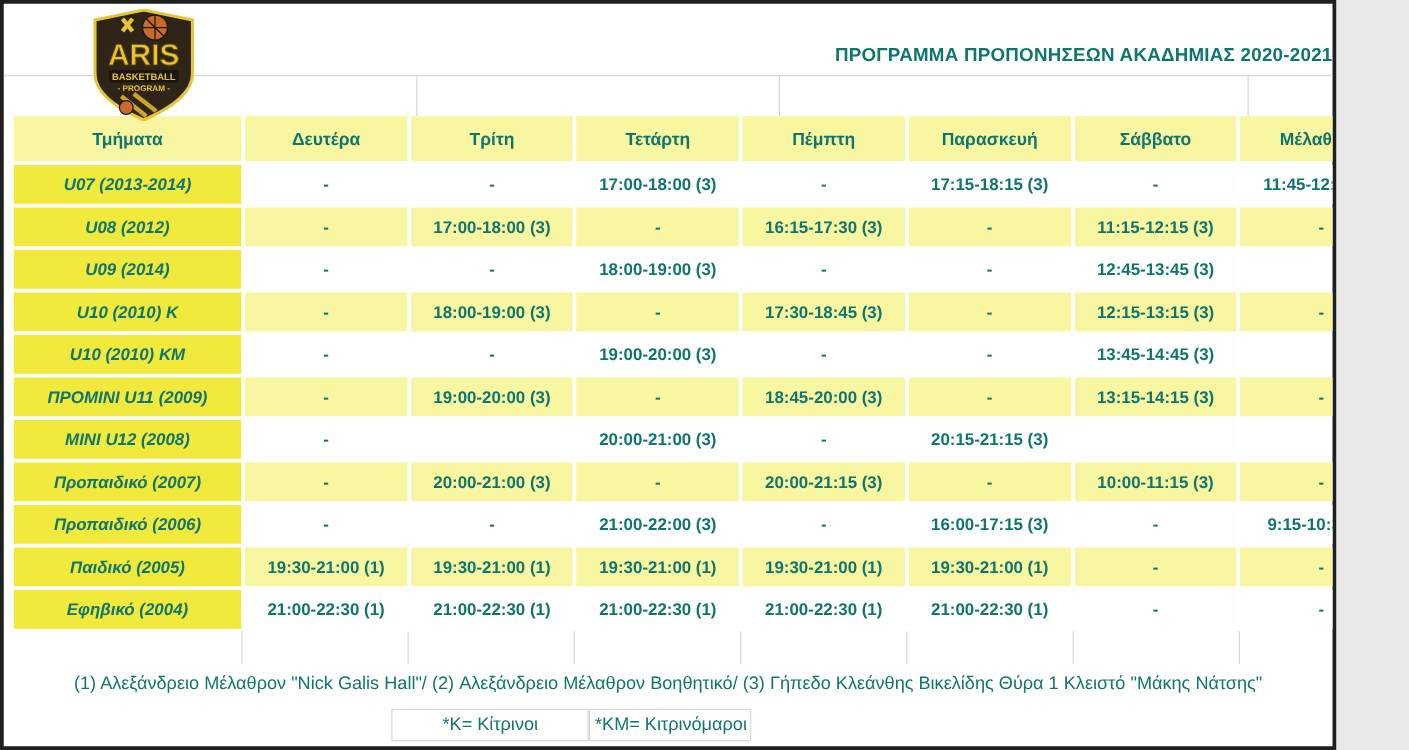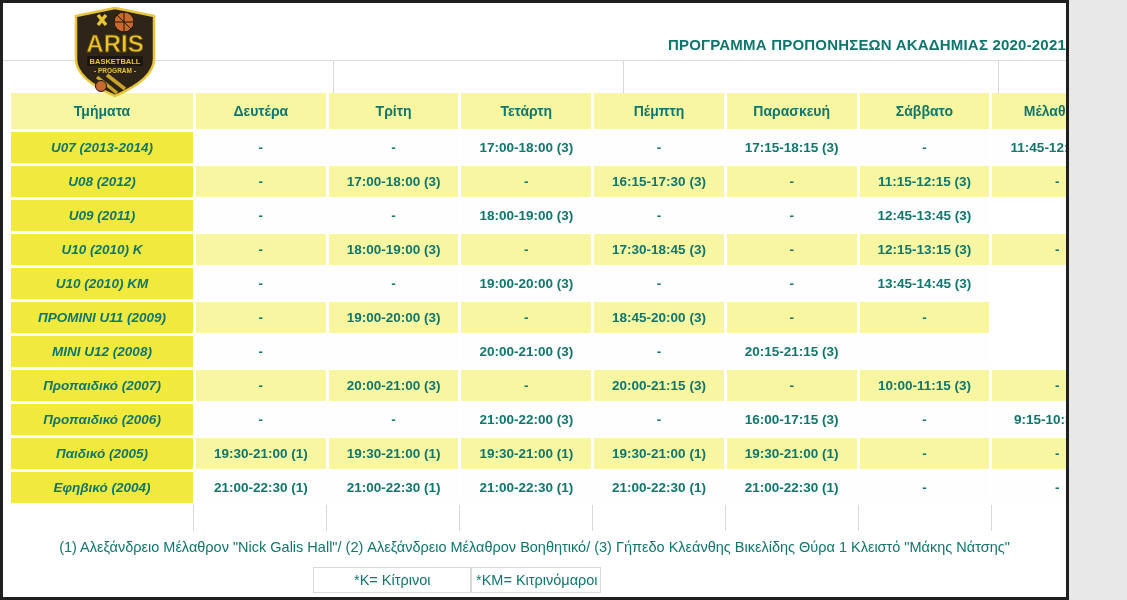--- a/index.html
+++ b/index.html
@@ -107,21 +107,21 @@
         <div class="cell label">U08 (2012)</div>
         <div class="cell data">-</div>
         <div class="cell data">17:00-18:00 (3)</div>
         <div class="cell data">-</div>
         <div class="cell data">16:15-17:30 (3)</div>
         <div class="cell data">-</div>
         <div class="cell data">11:15-12:15 (3)</div>
         <div class="cell data">-</div>
       </div>
       <div class="row data-row white">
-        <div class="cell label">U09 (2011)</div>
+        <div class="cell label">U09 (2014)</div>
         <div class="cell data">-</div>
         <div class="cell data">-</div>
         <div class="cell data">18:00-19:00 (3)</div>
         <div class="cell data">-</div>
         <div class="cell data">-</div>
         <div class="cell data">12:45-13:45 (3)</div>
       </div>
       <div class="row data-row yellow">
         <div class="cell label">U10 (2010) K</div>
         <div class="cell data">-</div>
@@ -141,20 +141,21 @@
         <div class="cell data">-</div>
         <div class="cell data">13:45-14:45 (3)</div>
       </div>
       <div class="row data-row yellow">
         <div class="cell label">ΠΡΟΜΙΝΙ U11 (2009)</div>
         <div class="cell data">-</div>
         <div class="cell data">19:00-20:00 (3)</div>
         <div class="cell data">-</div>
         <div class="cell data">18:45-20:00 (3)</div>
         <div class="cell data">-</div>
+        <div class="cell data">13:15-14:15 (3)</div>
         <div class="cell data">-</div>
       </div>
       <div class="row data-row white">
         <div class="cell label">MINI U12 (2008)</div>
         <div class="cell data">-</div>
         <div class="cell data"></div>
         <div class="cell data">20:00-21:00 (3)</div>
         <div class="cell data">-</div>
         <div class="cell data">20:15-21:15 (3)</div>
         <div class="cell data"></div>

